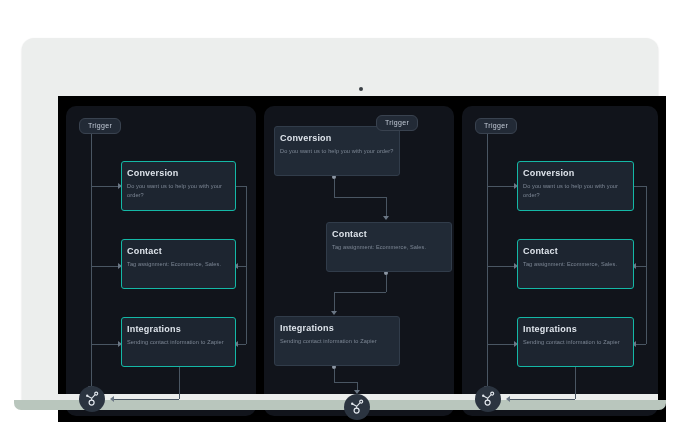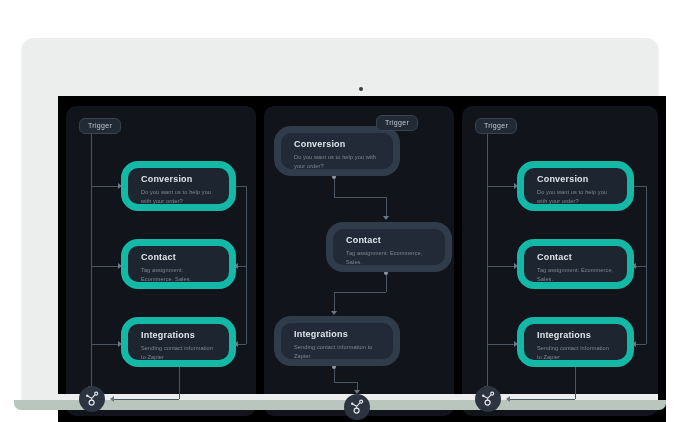--- a/index.html
+++ b/index.html
@@ -47,22 +47,22 @@
     position:absolute;
     background:#222a36;border:1px solid #39424f;border-radius:6px;
     color:#c2cad6;font-size:7px;letter-spacing:.3px;
     padding:3px 8px 4px;line-height:1;
     z-index:4;white-space:nowrap;
   }
 
   
   .card{
     position:absolute;
-    background:#1d2530;border:7px solid #14b8a6;border-radius:17px;
-    padding:7px 13px 8px;z-index:3;box-sizing:border-box;
+    background:#1d2530;border:1px solid #14b8a6;border-radius:3px;
+    padding:7px 5px 8px;z-index:3;box-sizing:border-box;
   }
   .card-title{
     color:#dfe5ec;font-size:9px;font-weight:bold;letter-spacing:.2px;
     line-height:1.1;margin-bottom:3px;
   }
   .card-sub{
     color:#7e8896;font-size:5.6px;line-height:1.55;letter-spacing:.1px;
   }
   .card.alt{ background:#212a36;border-color:#313c4a; }
 

